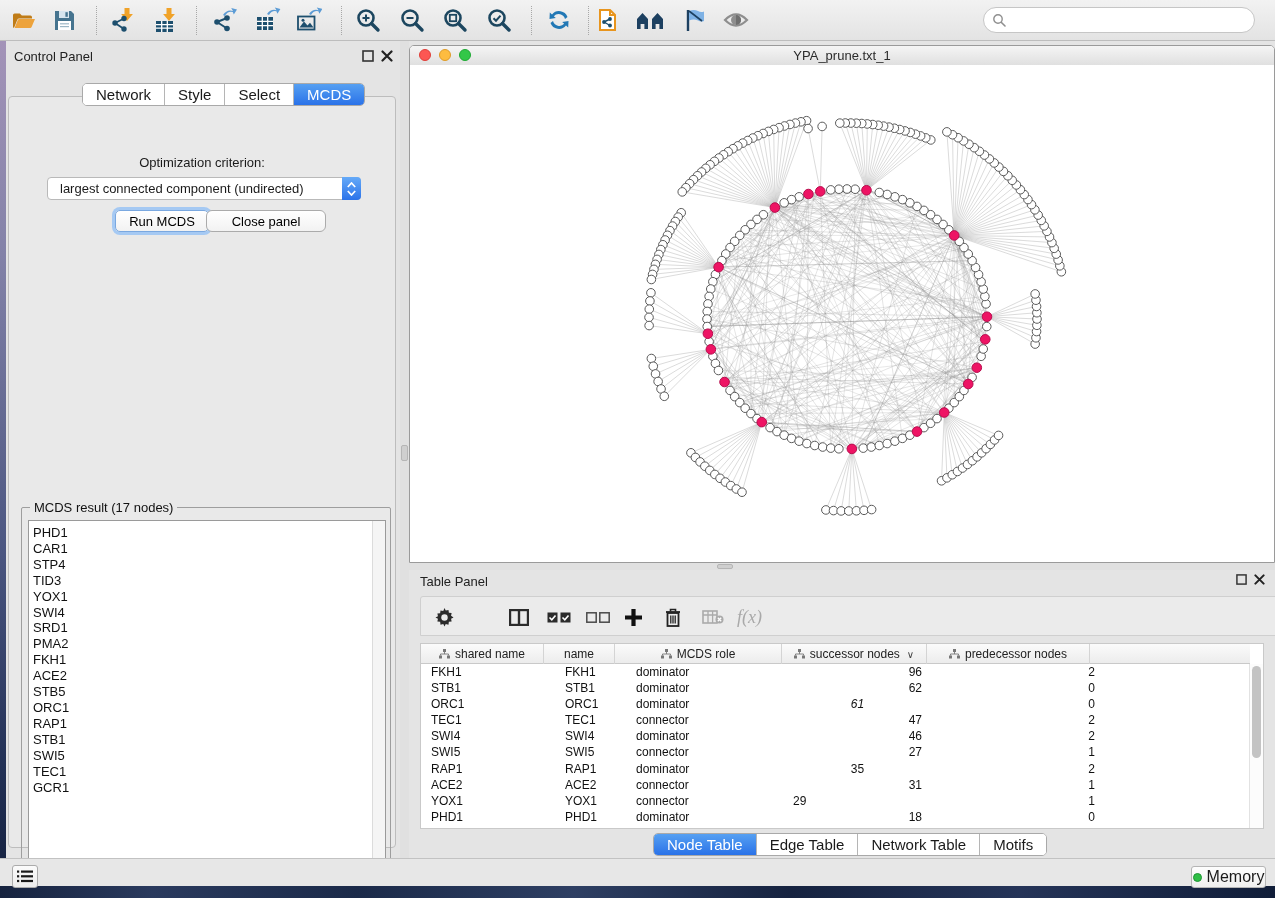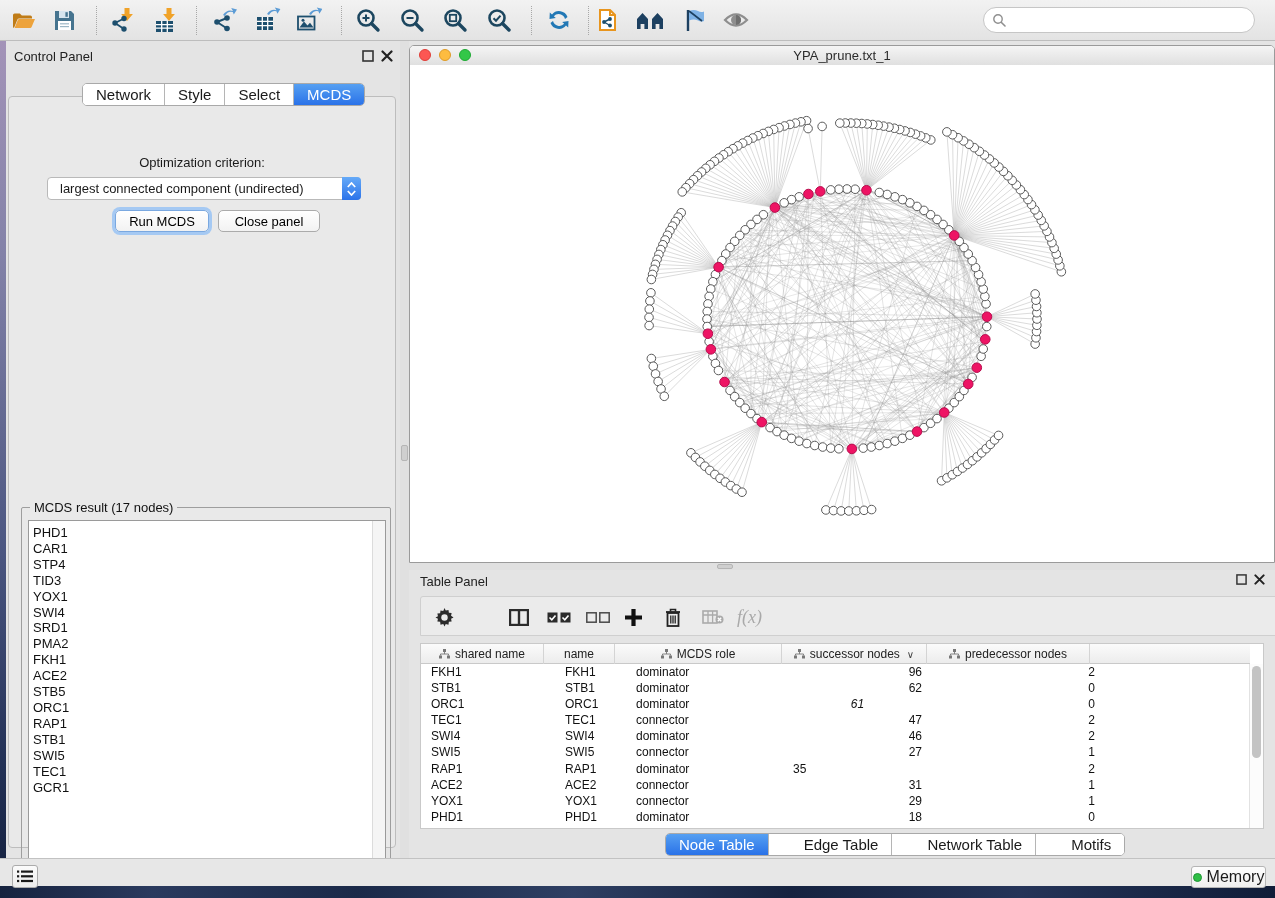--- a/index.html
+++ b/index.html
@@ -76,21 +76,21 @@
   .fx-label { font-family:"Liberation Serif", serif; font-style:italic; font-size:18px; color:#a9a9a9; }
   .ttable { position:absolute; left:11px; top:73px; width:844px; height:186px; background:#fff; border:1px solid #c9c9c9; }
   .thead { position:absolute; left:0; top:0; width:829px; height:20px; background:linear-gradient(180deg,#fbfbfb,#ececec); border-bottom:1px solid #c9c9c9; display:flex; }
   .th { position:relative; height:20px; border-right:1px solid #d4d4d4; display:flex; align-items:center; justify-content:center; gap:5px; font-size:12px; color:#222; }
   .th .sort { font-size:10px; color:#444; margin-left:2px; }
   .tbody { position:absolute; left:0; top:20px; width:829px; }
   .tr { display:flex; height:16.1px; }
   .td { font-size:12px; line-height:16px; color:#111; white-space:nowrap; overflow:hidden; }
   .tscroll { position:absolute; right:0; top:20px; width:14px; height:164px; background:#fcfcfc; border-left:1px solid #e2e2e2; }
   .tscroll .thumb { position:absolute; left:2px; top:2px; width:9px; height:92px; background:#c3c3c3; border-radius:5px; }
-  .bottom-tabs { left:256px; top:263px; position:absolute;gap:22px; }
+  .bottom-tabs { left:244px; top:263px; position:absolute; }
   .memorybtn { position:absolute; left:1191px; top:866px; width:75px; height:22px; background:linear-gradient(180deg,#fdfdfd,#efefef);
     border:1px solid #b5b5b5; border-radius:3px; display:flex; align-items:center; justify-content:center; gap:5px; font-size:16px; }
   .memdot { width:9px; height:9px; border-radius:50%; }
 
   
   .statusbar { position:absolute; left:0px; top:858px; width:1275px; height:28px; background:#e7e7e7; border-top:1px solid #c2c2c2; }
   .listbtn { position:absolute; left:12px; top:6px; width:26px; height:23px; background:linear-gradient(180deg,#fbfbfb,#ededed);
     border:1px solid #ababab; border-radius:3px; display:flex; align-items:center; justify-content:center; }
 </style>
 </head>
@@ -266,21 +266,21 @@
         <div class="dd-step">
           <svg width="9" height="6" viewBox="0 0 9 6">
               <path d="M0.8 5 L4.5 1 L8.2 5" fill="none" stroke="#fff" stroke-width="1.7"></path>
             </svg>
           <svg width="9" height="6" viewBox="0 0 9 6">
               <path d="M0.8 1 L4.5 5 L8.2 1" fill="none" stroke="#fff" stroke-width="1.7"></path>
             </svg>
         </div>
       </div>
       <button class="btn focus" style="left:106px; top:113px; width:94px;">Run MCDS</button>
-      <button class="btn" style="left:209px; top:113px; width:102px;">Close panel</button>
+      <button class="btn" style="left:197px; top:113px; width:120px;border-radius:6px;">Close panel</button>
 
       <div class="groupbox">
         <div class="legend">MCDS result (17 nodes)</div>
         <div class="mcds-list-wrap">
           <div class="mcds-list" id="mcds-list">
               <div class="mcds-item">PHD1</div>
               <div class="mcds-item">CAR1</div>
               <div class="mcds-item">STP4</div>
               <div class="mcds-item">TID3</div>
               <div class="mcds-item">YOX1</div>
@@ -1168,35 +1168,35 @@
             <div class="td" style="width: 134px; text-align: left; padding-left: 10px; padding-right: 0px;">SWI5</div>
             <div class="td" style="width: 71px; text-align: left; padding-left: 10px; padding-right: 0px;">SWI5</div>
             <div class="td" style="width: 167px; text-align: left; padding-left: 10px; padding-right: 0px;">connector</div>
             <div class="td" style="width: 145px; text-align: right; padding-left: 0px; padding-right: 16px;">27</div>
             <div class="td" style="width: 163px; text-align: right; padding-left: 0px; padding-right: 6px;">1</div>
           </div>
           <div class="tr">
             <div class="td" style="width: 134px; text-align: left; padding-left: 10px; padding-right: 0px;">RAP1</div>
             <div class="td" style="width: 71px; text-align: left; padding-left: 10px; padding-right: 0px;">RAP1</div>
             <div class="td" style="width: 167px; text-align: left; padding-left: 10px; padding-right: 0px;">dominator</div>
-            <div class="td" style="width: 145px; text-align: left; padding-left: 0px; padding-right: 16px;">35</div>
+            <div class="td" style="width: 145px; text-align: center; padding-left: 0px; padding-right: 16px;">35</div>
             <div class="td" style="width: 163px; text-align: right; padding-left: 0px; padding-right: 6px;">2</div>
           </div>
           <div class="tr">
             <div class="td" style="width: 134px; text-align: left; padding-left: 10px; padding-right: 0px;">ACE2</div>
             <div class="td" style="width: 71px; text-align: left; padding-left: 10px; padding-right: 0px;">ACE2</div>
             <div class="td" style="width: 167px; text-align: left; padding-left: 10px; padding-right: 0px;">connector</div>
             <div class="td" style="width: 145px; text-align: right; padding-left: 0px; padding-right: 16px;">31</div>
             <div class="td" style="width: 163px; text-align: right; padding-left: 0px; padding-right: 6px;">1</div>
           </div>
           <div class="tr">
             <div class="td" style="width: 134px; text-align: left; padding-left: 10px; padding-right: 0px;">YOX1</div>
             <div class="td" style="width: 71px; text-align: left; padding-left: 10px; padding-right: 0px;">YOX1</div>
             <div class="td" style="width: 167px; text-align: left; padding-left: 10px; padding-right: 0px;">connector</div>
-            <div class="td" style="width: 145px; text-align: right; padding-left: 0px; padding-right: 16px;">29</div>
+            <div class="td" style="width: 145px; text-align: left; padding-left: 0px; padding-right: 16px;">29</div>
             <div class="td" style="width: 163px; text-align: right; padding-left: 0px; padding-right: 6px;">1</div>
           </div>
           <div class="tr">
             <div class="td" style="width: 134px; text-align: left; padding-left: 10px; padding-right: 0px;">PHD1</div>
             <div class="td" style="width: 71px; text-align: left; padding-left: 10px; padding-right: 0px;">PHD1</div>
             <div class="td" style="width: 167px; text-align: left; padding-left: 10px; padding-right: 0px;">dominator</div>
             <div class="td" style="width: 145px; text-align: right; padding-left: 0px; padding-right: 16px;">18</div>
             <div class="td" style="width: 163px; text-align: right; padding-left: 0px; padding-right: 6px;">0</div>
           </div>
         </div>

